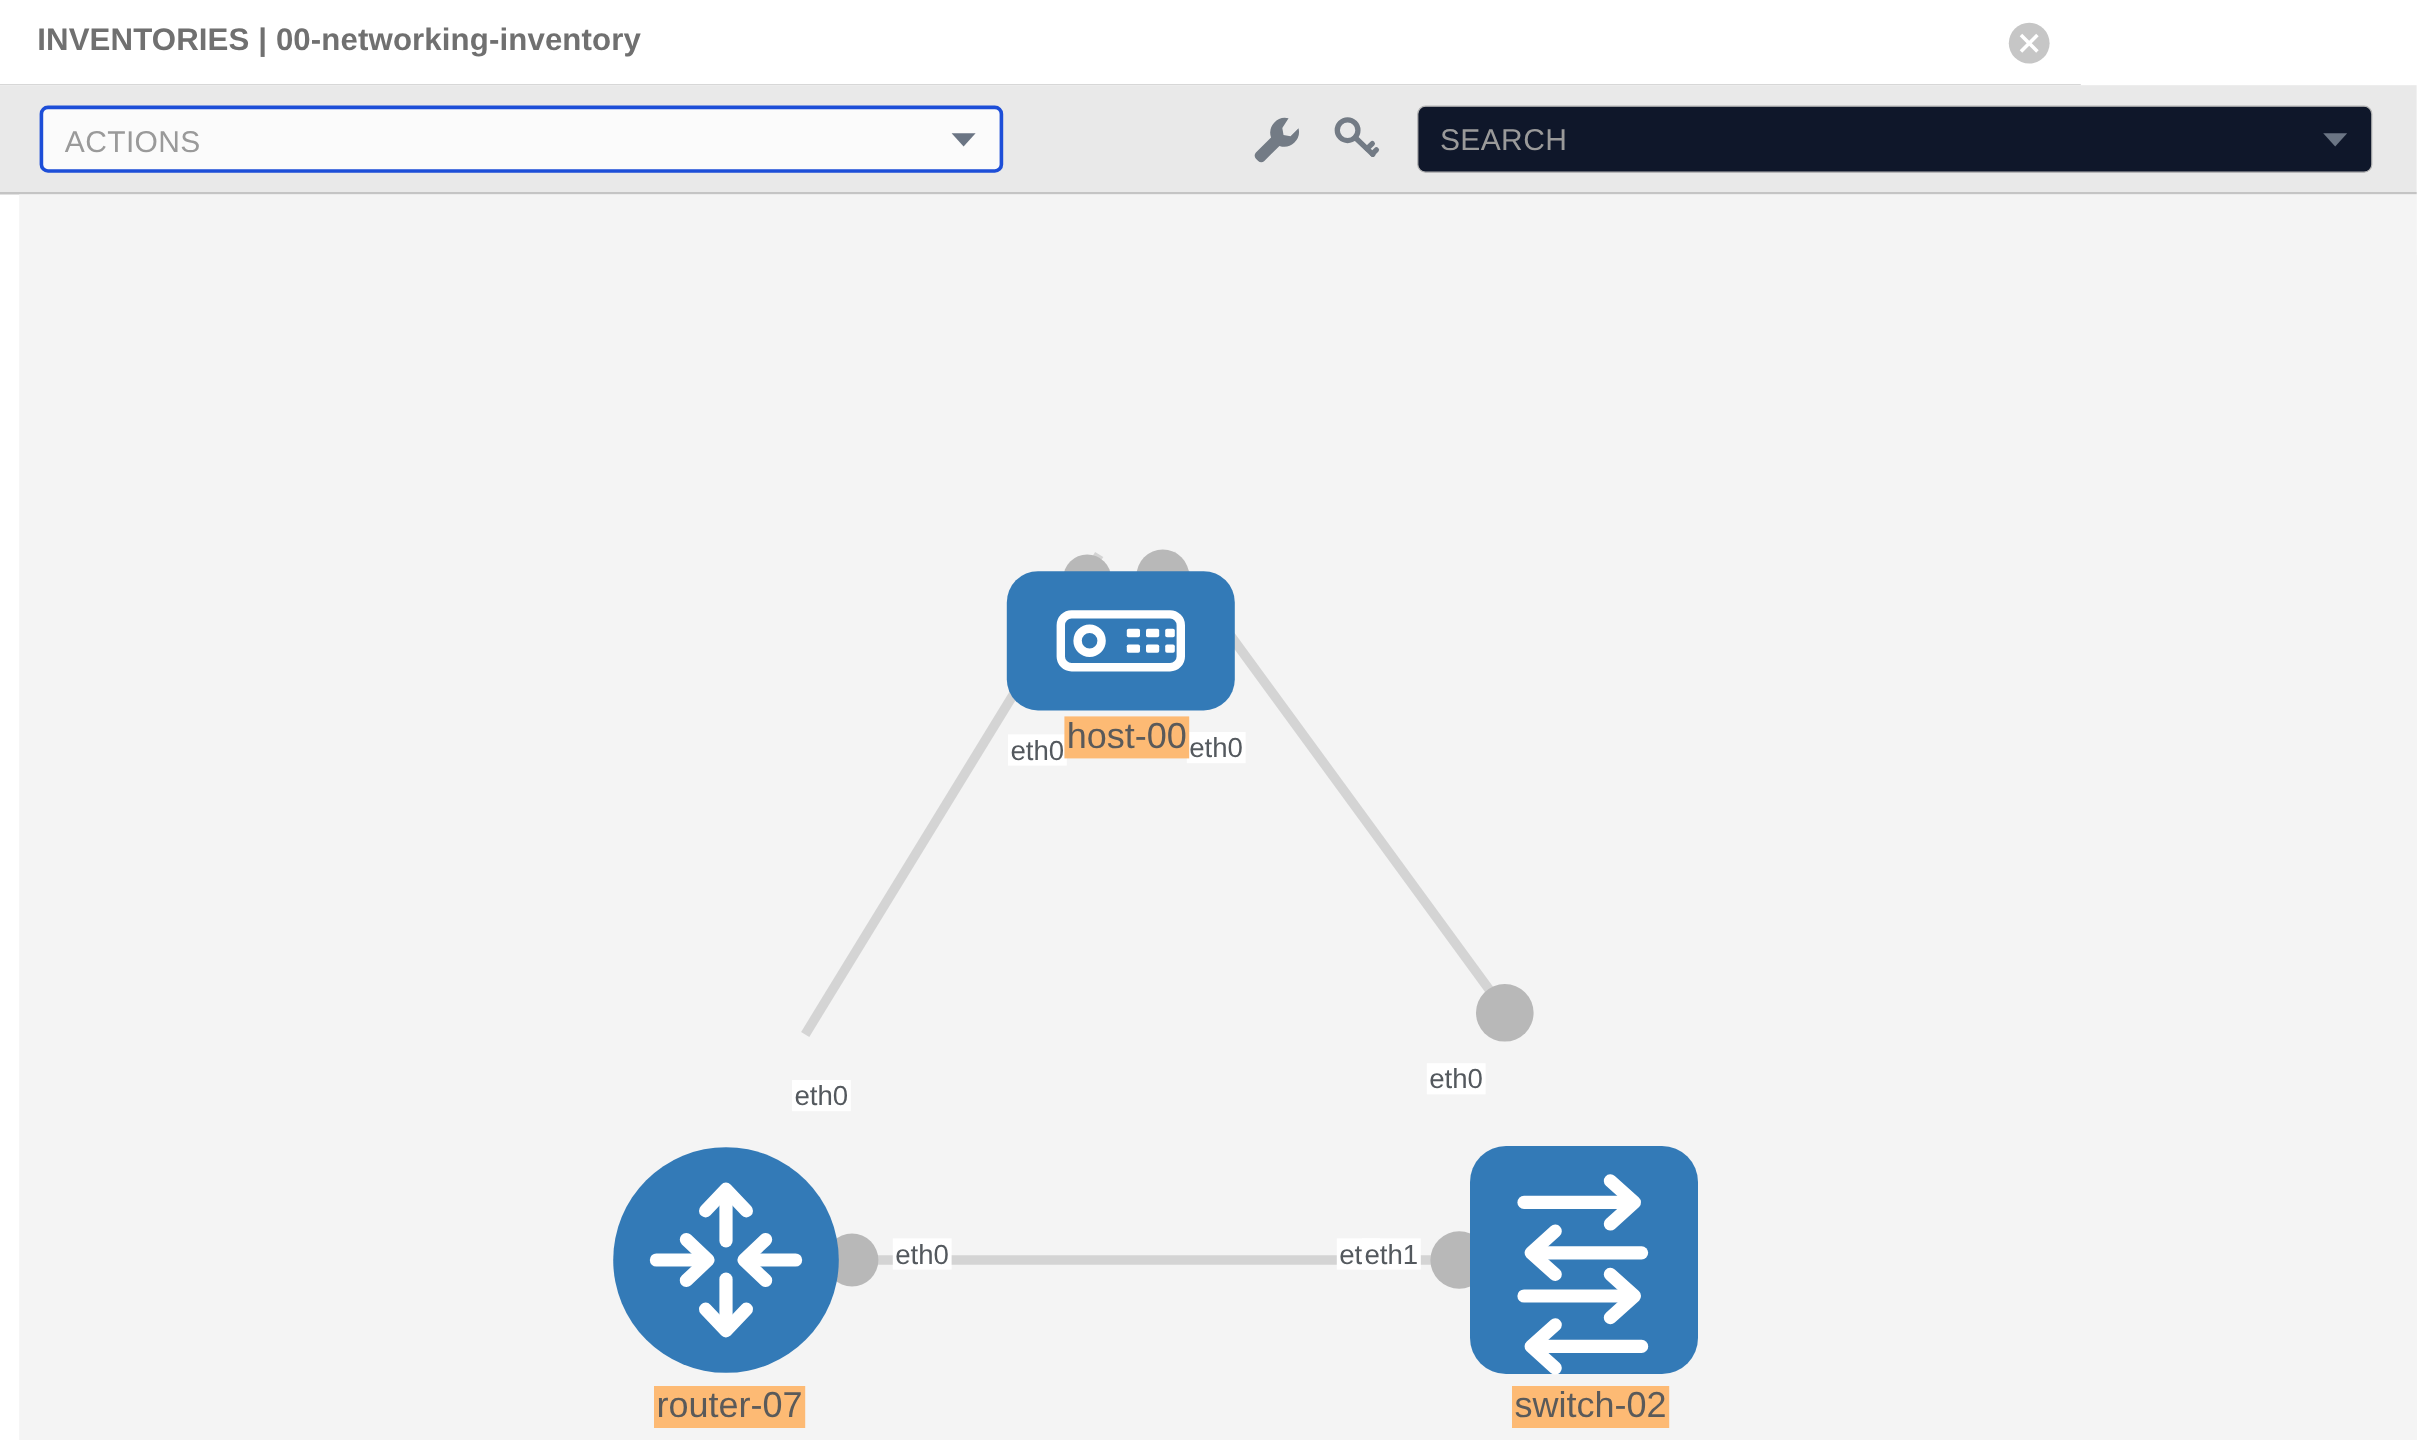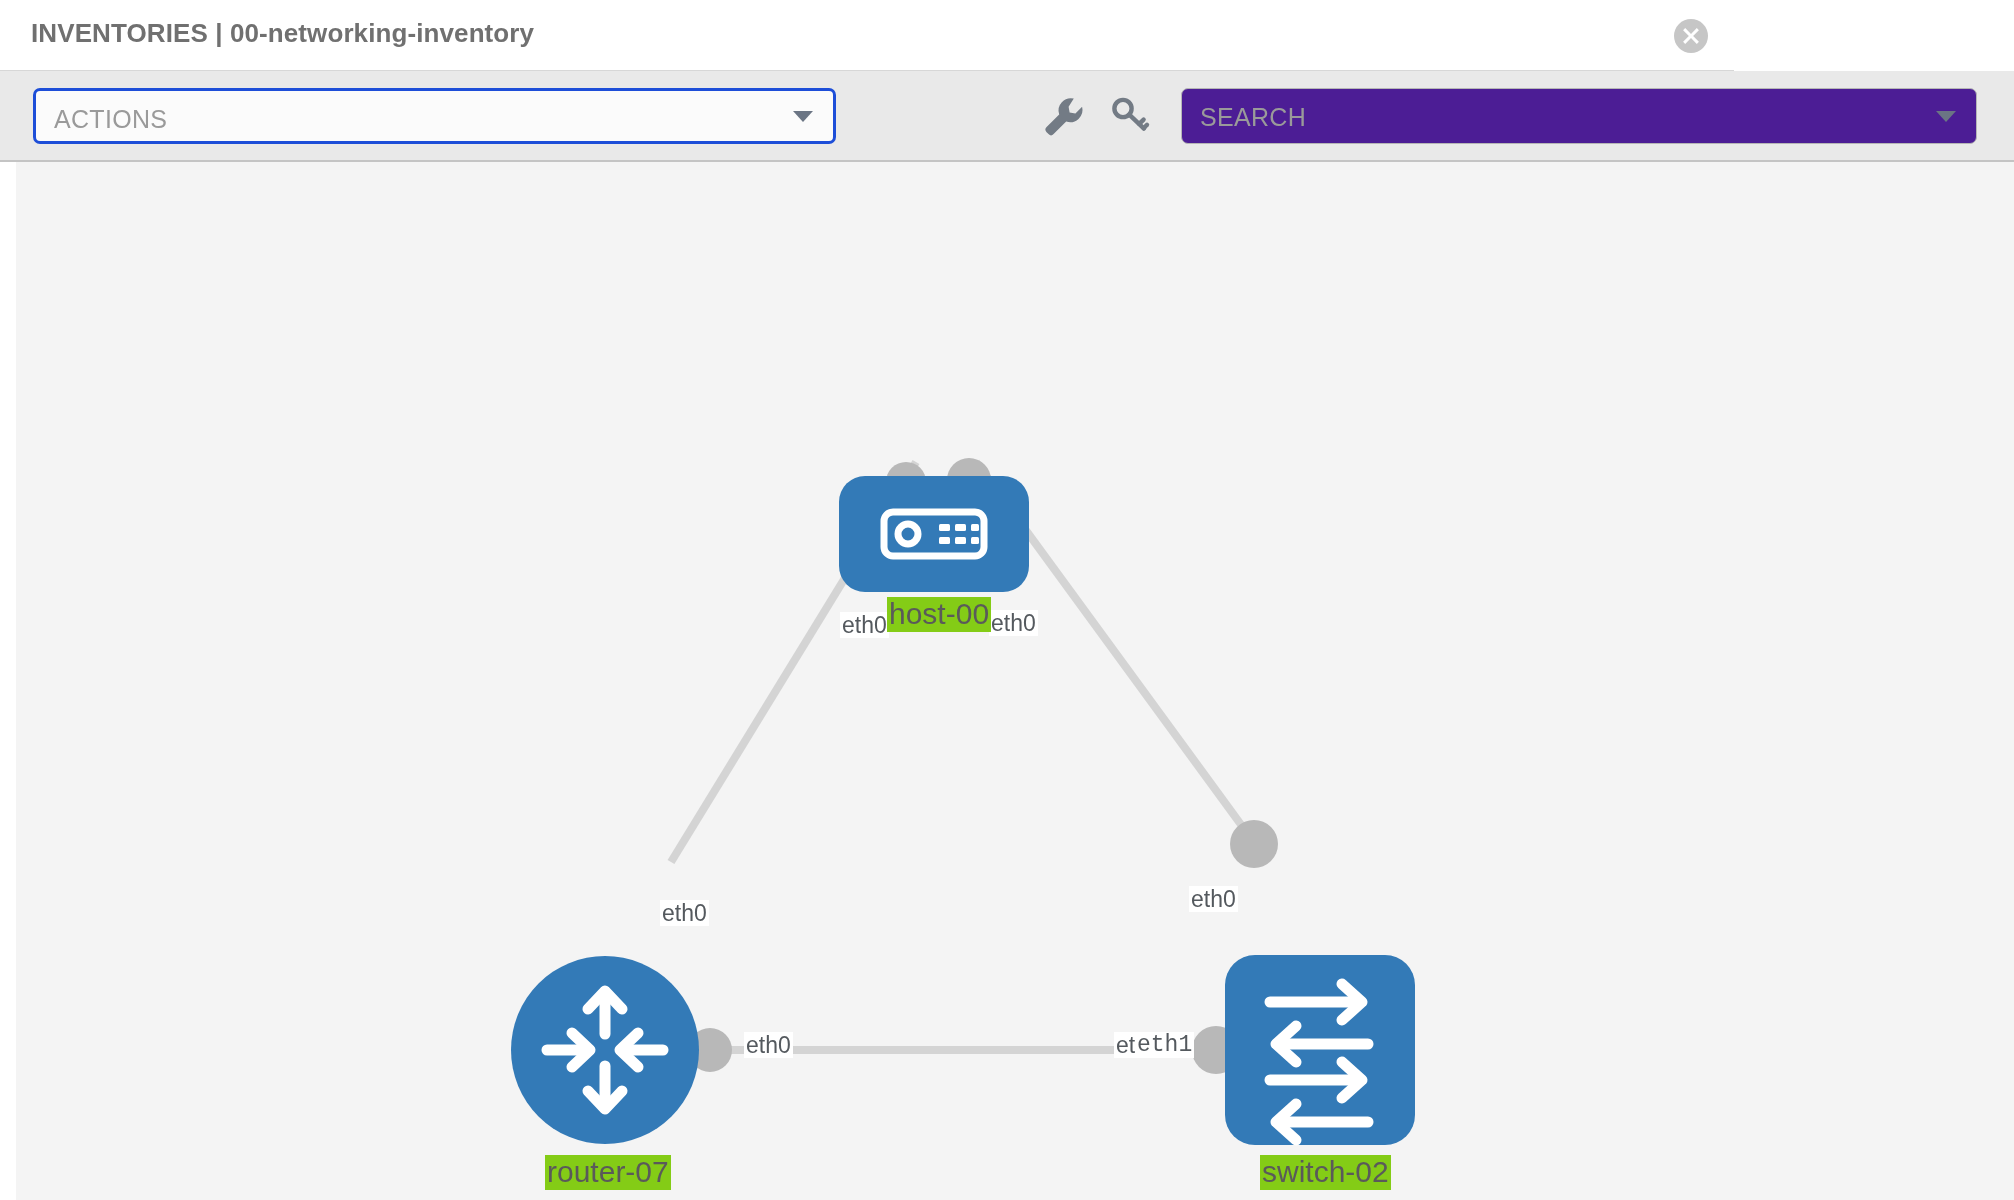--- a/index.html
+++ b/index.html
@@ -99,21 +99,21 @@
   }
   .tool-icon.wrench { left: 1040px; }
   .tool-icon.key    { left: 1107px; }
 
   .search-select {
     position: absolute;
     left: 1181px;
     top: 17px;
     width: 796px;
     height: 56px;
-    background: #4c1d95;
+    background: #0f172a;
     border: 1px solid #b6b6b6;
     border-radius: 7px;
     cursor: text;
   }
   .search-select .label {
     position: absolute;
     left: 18px;
     top: 14px;
     font-size: 25px;
     color: #9a9a9a;
@@ -142,21 +142,21 @@
     color: #54595e;
     background: #ffffff;
     padding: 0 2px;
     white-space: nowrap;
     line-height: 1.15;
   }
   .node-label {
     position: absolute;
     font-size: 30px;
     color: #5a5a5a;
-    background: #84cc16;
+    background: #fdba74;
     padding: 0 2px;
     white-space: nowrap;
     line-height: 1.15;
   }
 
   .node-hit { position: absolute; cursor: pointer; }
 </style>
 </head>
 <body>
 
@@ -269,21 +269,21 @@
         </g>
       </g>
     </svg>
 
     <div class="edge-label" style="left:824px;  top:450px;">eth0</div>
     <div class="edge-label" style="left:973px;  top:448px;">eth0</div>
     <div class="edge-label" style="left:644px;  top:738px;">eth0</div>
     <div class="edge-label" style="left:1173px; top:724px;">eth0</div>
     <div class="edge-label" style="left:728px;  top:870px;">eth0</div>
     <div class="edge-label" style="left:1098px; top:870px;">eth</div>
-    <div class="edge-label" style="left:1119px; top:870px;font-family:Liberation Mono, monospace;">eth1</div>
+    <div class="edge-label" style="left:1119px; top:870px;">eth1</div>
 
     <div class="node-label" style="left:871px;  top:435px;">host-00</div>
     <div class="node-label" style="left:529px;  top:993px;">router-07</div>
     <div class="node-label" style="left:1244px; top:993px;">switch-02</div>
 
     <div class="node-hit" style="left:823px;  top:314px; width:190px; height:116px;"></div>
     <div class="node-hit" style="left:495px;  top:794px; width:188px; height:188px; border-radius:50%;"></div>
     <div class="node-hit" style="left:1209px; top:793px; width:190px; height:190px;"></div>
 
   </div>

